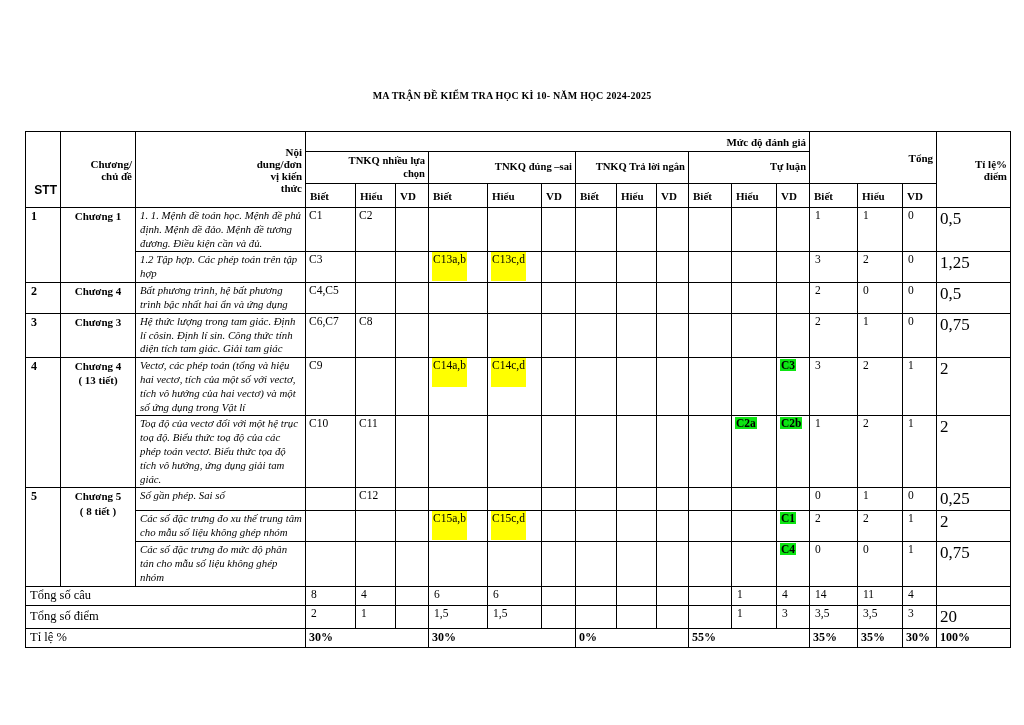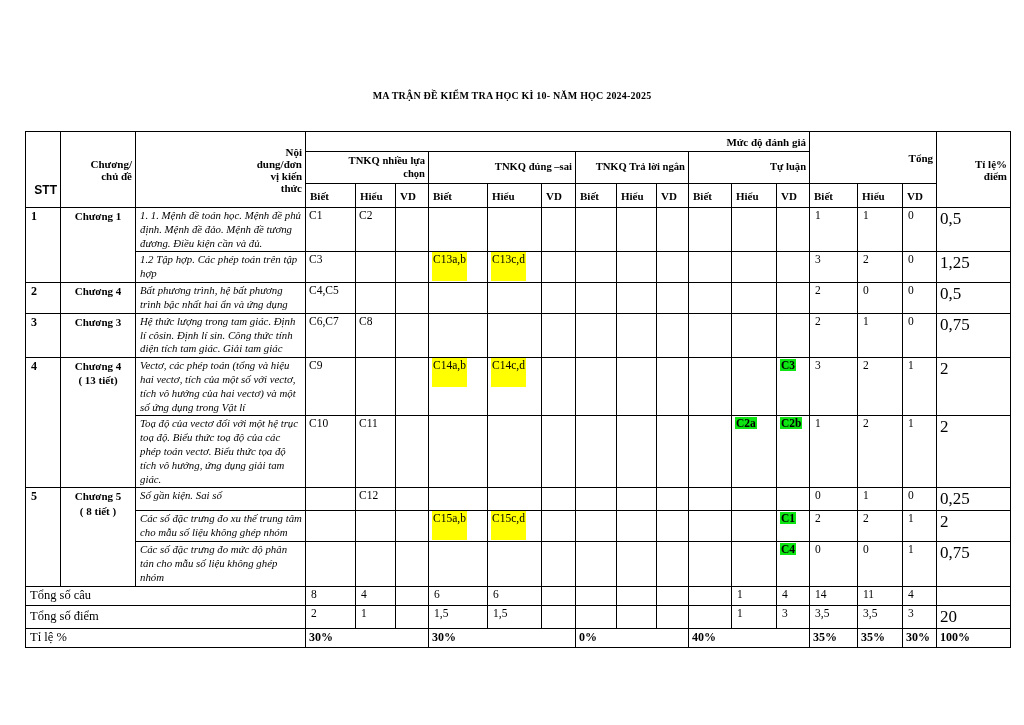--- a/index.html
+++ b/index.html
@@ -231,21 +231,21 @@
           <td class="cell"><span class="hl-green">C2b</span></td>
           <td class="tot">1</td>
           <td class="tot">2</td>
           <td class="tot">1</td>
           <td class="ratio">2</td>
         </tr>
         <tr>
           <td class="stt" rowspan="3">5</td>
           <td class="chap pre" rowspan="3">Chương 5
 ( 8 tiết )</td>
-          <td class="content">Số gần kiện. Sai số</td>
+          <td class="content">Số gần phép. Sai số</td>
           <td class="cell"></td>
           <td class="cell"><span>C12</span></td>
           <td class="cell"></td>
           <td class="cell"></td>
           <td class="cell"></td>
           <td class="cell"></td>
           <td class="cell"></td>
           <td class="cell"></td>
           <td class="cell"></td>
           <td class="cell"></td>
@@ -330,21 +330,21 @@
           <td class="tot">3,5</td>
           <td class="tot">3,5</td>
           <td class="tot">3</td>
           <td class="ratio">20</td>
         </tr>
         <tr class="sumrow">
           <td class="sum-label" colspan="3">Tỉ lệ %</td>
           <td class="pct" colspan="3">30%</td>
           <td class="pct" colspan="3">30%</td>
           <td class="pct" colspan="3">0%</td>
-          <td class="pct" colspan="3">40%</td>
+          <td class="pct" colspan="3">55%</td>
           <td class="pct">35%</td>
           <td class="pct">35%</td>
           <td class="pct">30%</td>
           <td class="pct">100%</td>
         </tr>
       </tbody>
   </table>
 </div>
 
 </body></html>

